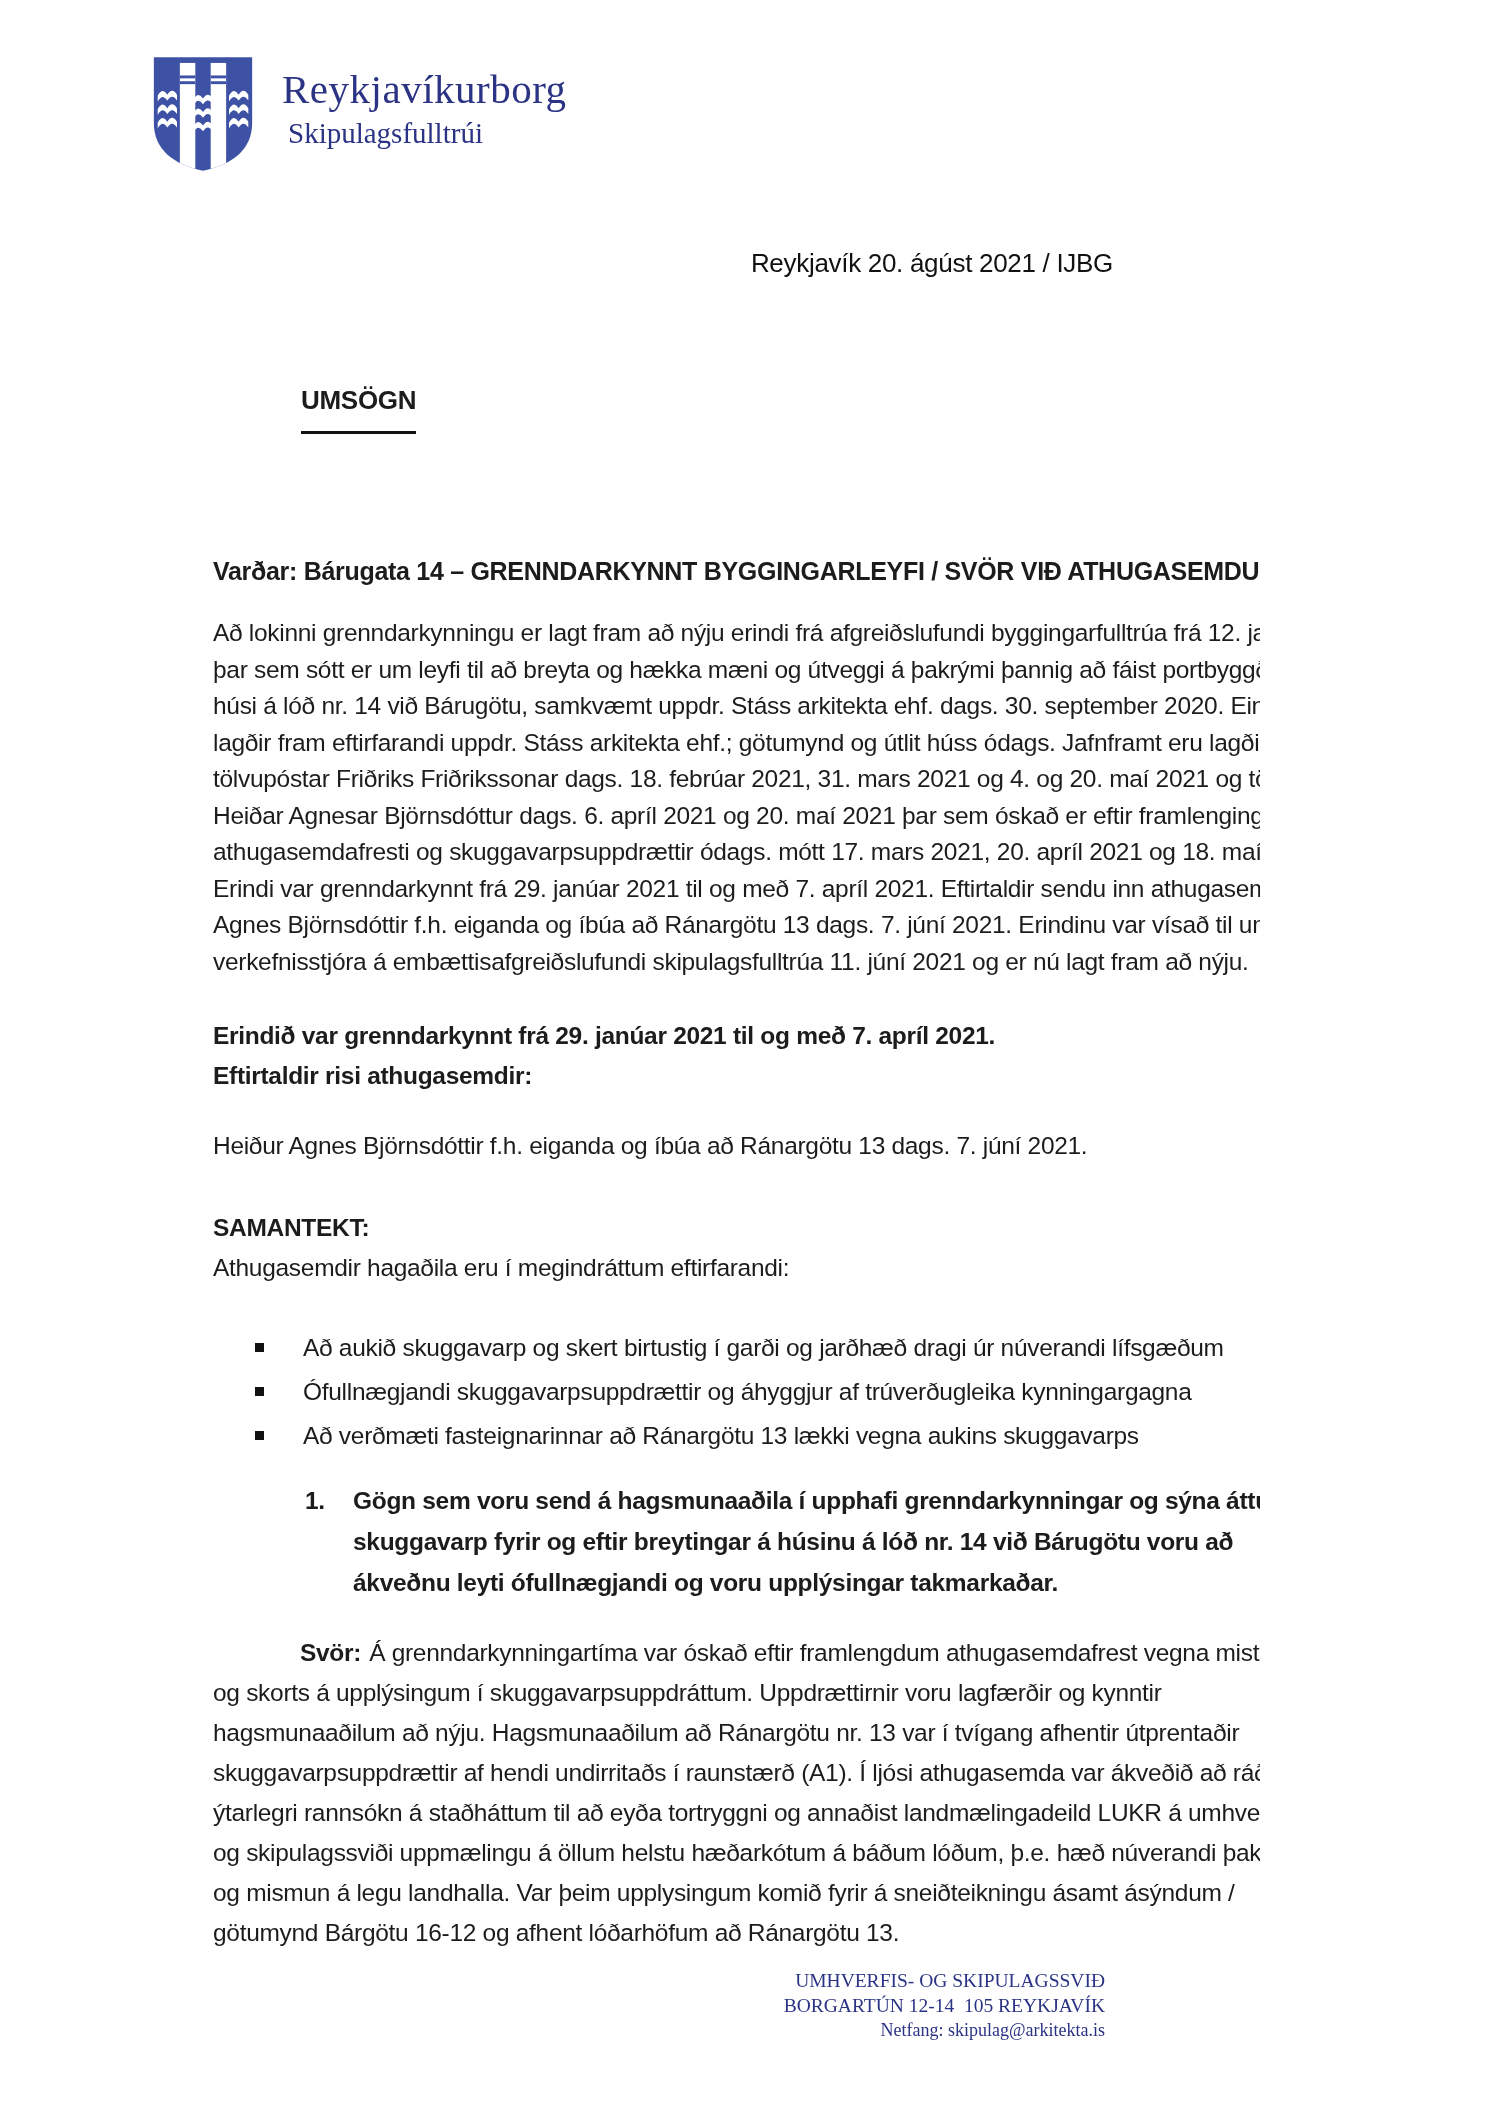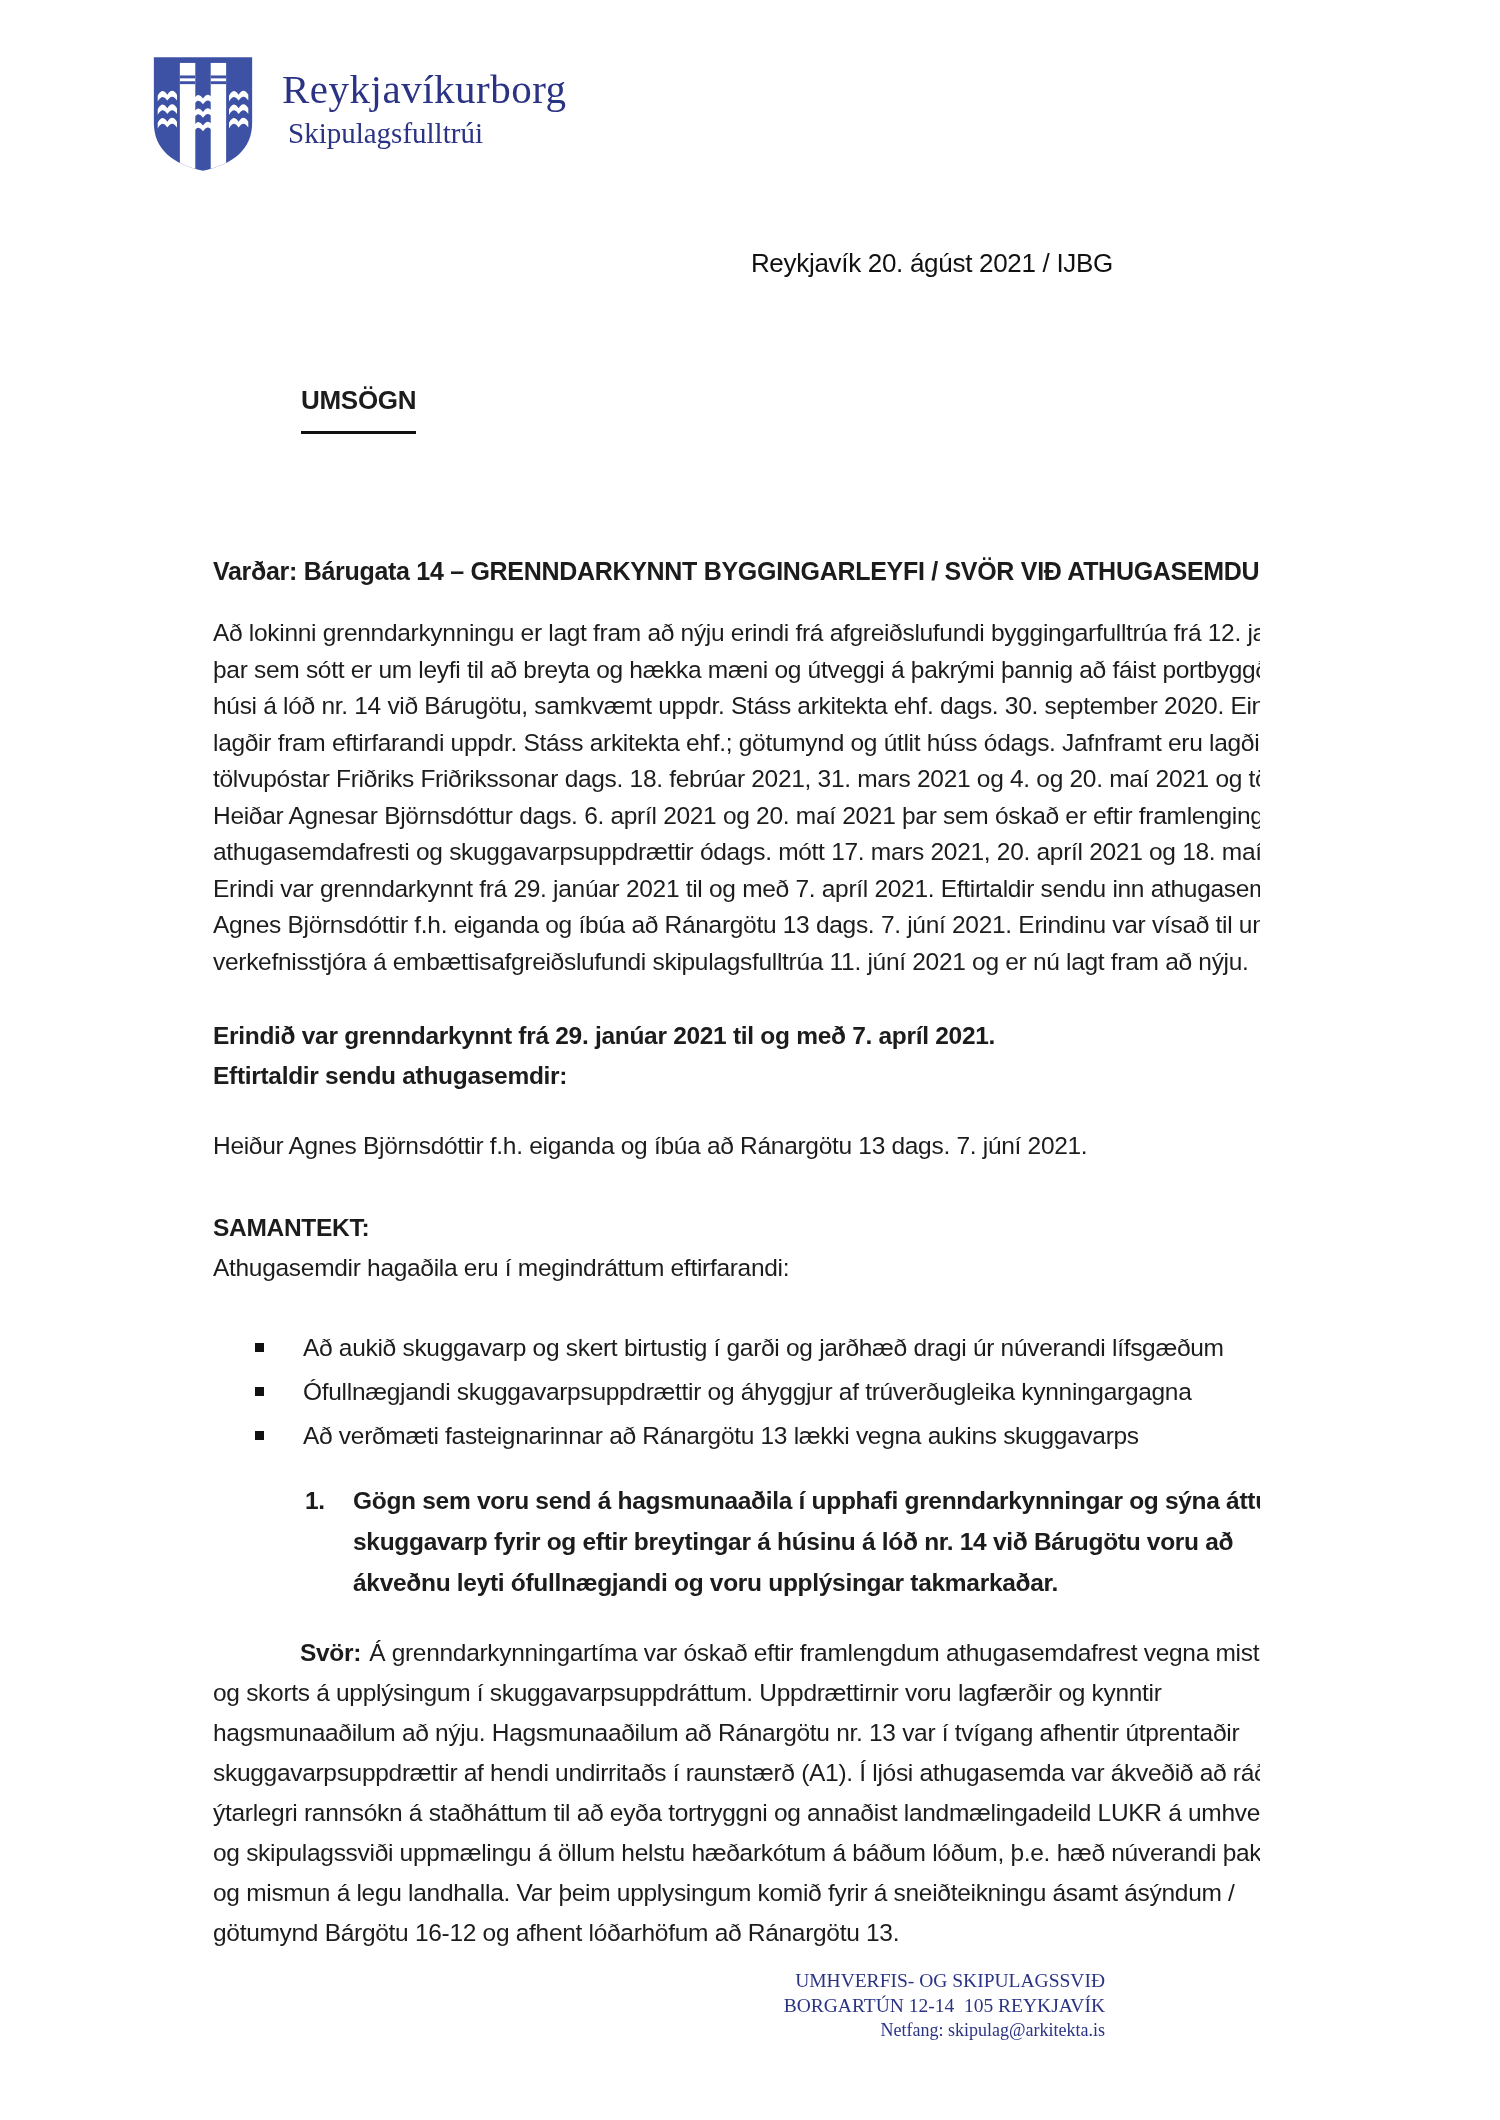--- a/index.html
+++ b/index.html
@@ -172,21 +172,21 @@
   <div class="content">
 
     <span class="doc-title">UMSÖGN</span>
 
     <div class="subject">Varðar: Bárugata 14 – GRENNDARKYNNT BYGGINGARLEYFI / SVÖR VIÐ ATHUGASEMDUM</div>
 
     <div class="intro">Að lokinni grenndarkynningu er lagt fram að nýju erindi frá afgreiðslufundi byggingarfulltrúa frá 12. janúar 2021 þar sem sótt er um leyfi til að breyta og hækka mæni og útveggi á þakrými þannig að fáist portbyggð hæð í risi í húsi á lóð nr. 14 við Bárugötu, samkvæmt uppdr. Stáss arkitekta ehf. dags. 30. september 2020. Einnig eru lagðir fram eftirfarandi uppdr. Stáss arkitekta ehf.; götumynd og útlit húss ódags. Jafnframt eru lagðir fram tölvupóstar Friðriks Friðrikssonar dags. 18. febrúar 2021, 31. mars 2021 og 4. og 20. maí 2021 og tölvupóstar Heiðar Agnesar Björnsdóttur dags. 6. apríl 2021 og 20. maí 2021 þar sem óskað er eftir framlengingu á athugasemdafresti og skuggavarpsuppdrættir ódags. mótt 17. mars 2021, 20. apríl 2021 og 18. maí 2021. Erindi var grenndarkynnt frá 29. janúar 2021 til og með 7. apríl 2021. Eftirtaldir sendu inn athugasemdir: Heiður Agnes Björnsdóttir f.h. eiganda og íbúa að Ránargötu 13 dags. 7. júní 2021. Erindinu var vísað til umsagnar verkefnisstjóra á embættisafgreiðslufundi skipulagsfulltrúa 11. júní 2021 og er nú lagt fram að nýju.</div>
 
     <div class="kynning">
       <div>Erindið var grenndarkynnt frá 29. janúar 2021 til og með 7. apríl 2021.</div>
-      <div>Eftirtaldir sendu athugasemdir:</div>
+      <div>Eftirtaldir risi athugasemdir:</div>
     </div>
 
     <div class="commenter">Heiður Agnes Björnsdóttir f.h. eiganda og íbúa að Ránargötu 13 dags. 7. júní 2021.</div>
 
     <div class="samantekt">SAMANTEKT:</div>
     <div class="summary-intro">Athugasemdir hagaðila eru í megindráttum eftirfarandi:</div>
 
     <div class="bullets">
       <div class="bullet-row">
         <span class="bullet-marker"></span>

